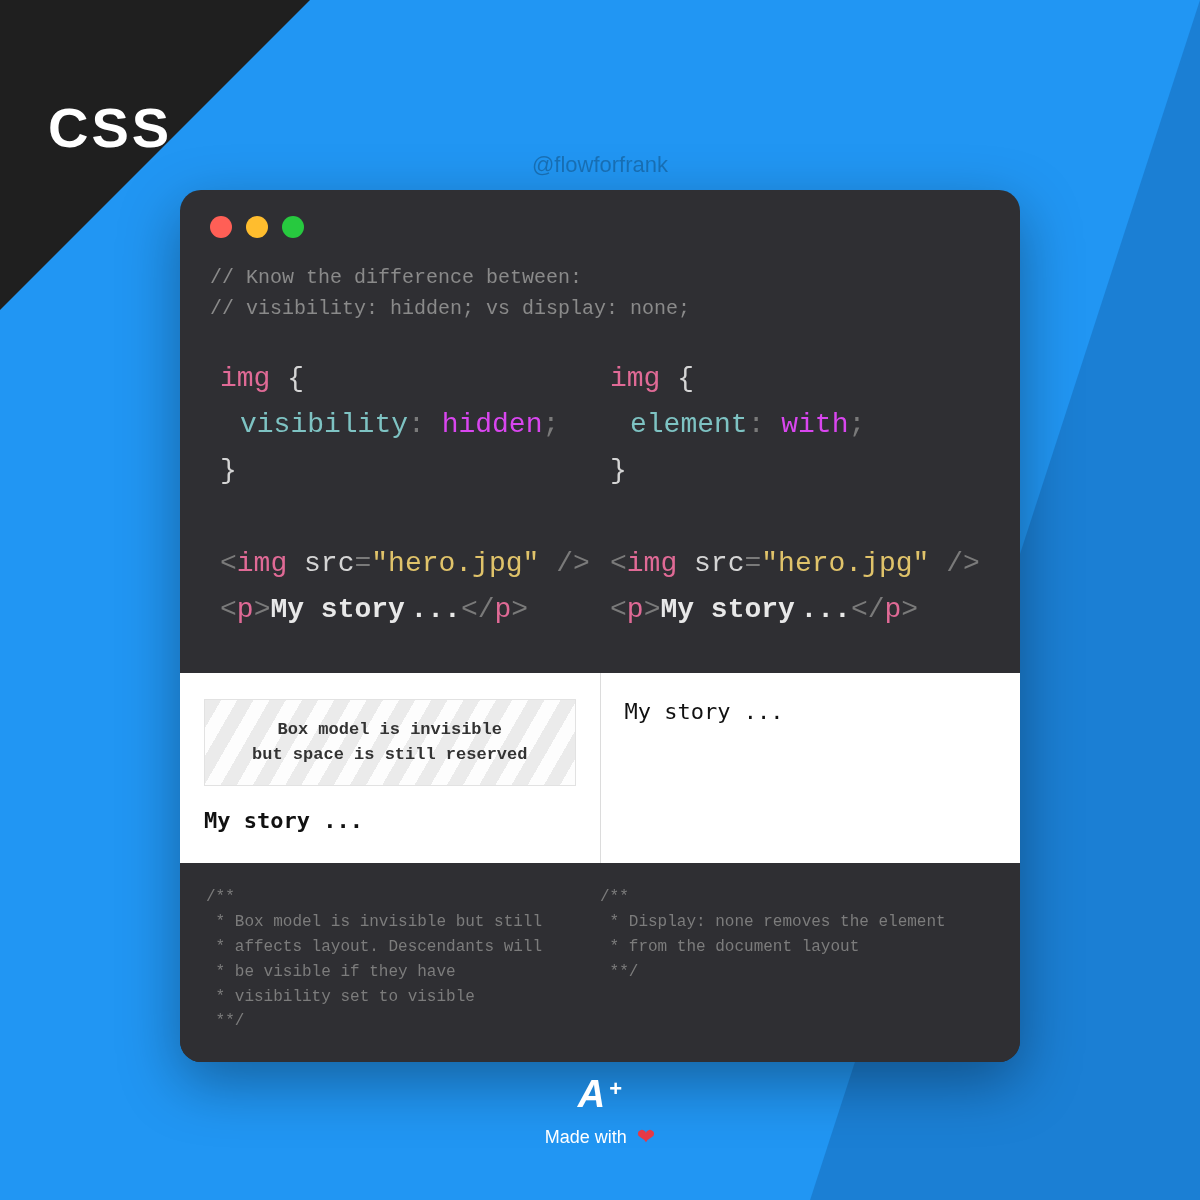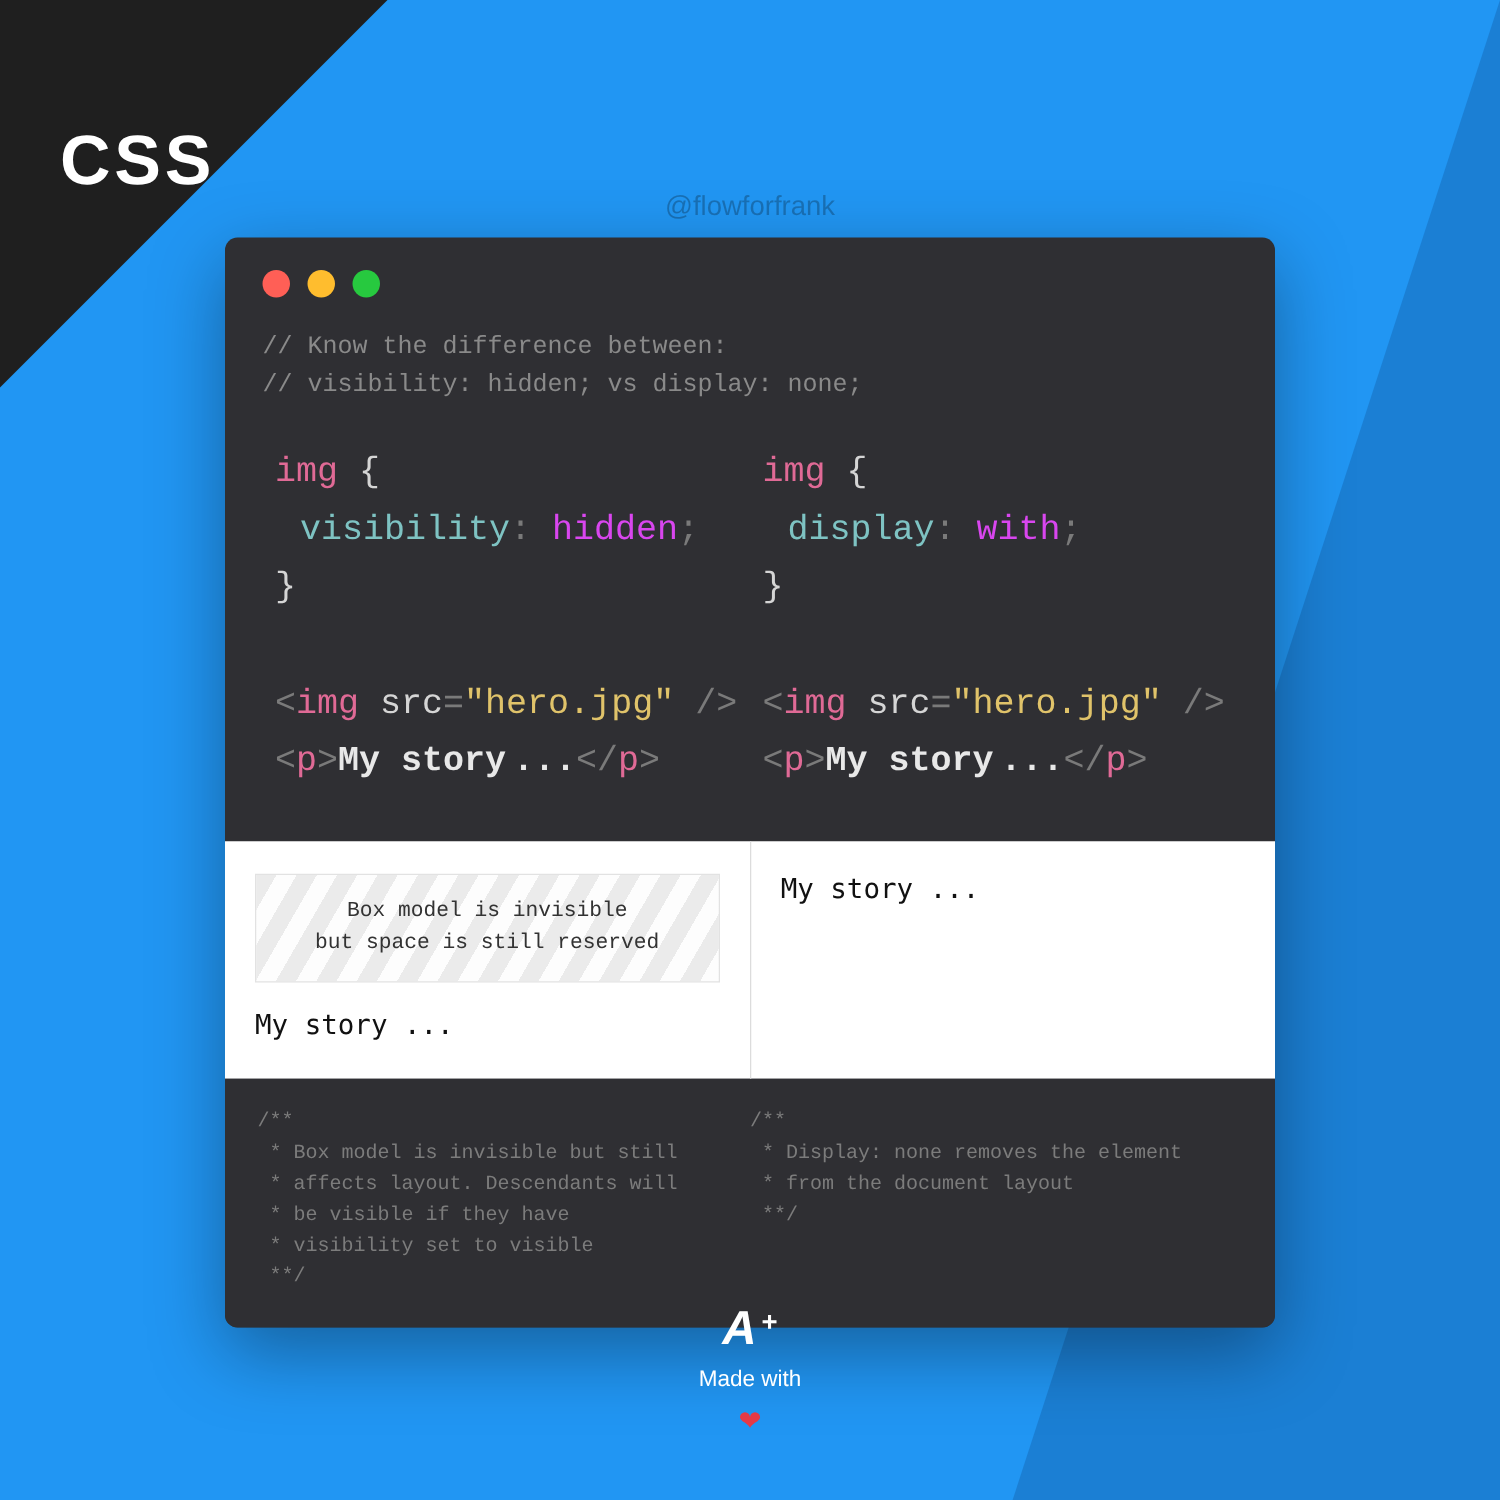--- a/index.html
+++ b/index.html
@@ -2,51 +2,51 @@
 <html><head>
 <meta charset="utf-8">
 <style>
 *{margin:0;padding:0;box-sizing:border-box;}
 body{width:1200px;height:1200px;position:relative;overflow:hidden;font-family:'Consolas','Monaco','Courier New',monospace;}
 .bg{position:absolute;inset:0;background:#1b7fd4;}
 .bg::before{content:"";position:absolute;top:0;right:0;width:1100px;height:1200px;background:#2196f3;transform:skewX(-18deg);transform-origin:top right;}
 .corner{position:absolute;top:0;left:0;width:0;height:0;border-top:310px solid #1f1f1f;border-right:310px solid transparent;}
 .corner-label{position:absolute;top:55px;left:48px;color:#fff;font-size:56px;font-weight:900;letter-spacing:3px;font-family:Liberation Sans, sans-serif;margin-top:40px;}
 .handle{position:absolute;top:152px;left:50%;transform:translateX(-50%);color:rgba(0,0,0,0.25);font-size:22px;font-family:Liberation Sans, sans-serif;}
-.window{position:absolute;top:190px;left:180px;width:840px;background:#2f2f33;border-radius:10px;box-shadow:0 20px 60px rgba(0,0,0,0.35);overflow:hidden;}
+.window{position:absolute;top:190px;left:180px;width:840px;background:#2f2f33;border-radius:21px;box-shadow:0 20px 60px rgba(0,0,0,0.35);overflow:hidden;}
 .titlebar{display:flex;gap:14px;padding:26px 30px 18px;}
 .dot{width:22px;height:22px;border-radius:50%;}
 .dot.red{background:#ff5f56;}
 .dot.yellow{background:#ffbd2e;}
 .dot.green{background:#27c93f;}
 .comments{padding:6px 30px 22px;color:#8a8a8a;font-size:20px;line-height:1.55;}
 .code-cols{display:flex;padding:10px 30px 40px;}
 .col{flex:1;font-size:28px;line-height:1.65;padding:0 10px;}
 .selector{color:#e06a96;}
 .brace{color:#d5d5d5;}
 .prop{color:#7ec3c3;}
 .val{color:#d946ef;}
 .punct{color:#7a7a7a;}
 .tag{color:#e06a96;}
 .attr{color:#d5d5d5;}
 .str{color:#e0c36a;}
 .txt{color:#e8e8e8;font-weight:600;}
 .indent{padding-left:20px;}
 .demos{display:flex;background:#fff;}
 .demo{flex:1;padding:26px 24px 30px;}
-.demo-left{border-right:1px solid #dcdcdc;}
+.demo-left{border-right:1px solid #dcdcdc;font-weight:bold;}
 .placeholder{background:repeating-linear-gradient(120deg,#ebebeb 0 14px,#fdfdfd 14px 28px);border:1px solid #e2e2e2;padding:18px 24px;text-align:center;color:#333;font-size:17px;line-height:1.45;margin-bottom:22px;}
 .story{color:#111;font-size:22px;font-family:'Consolas','Monaco',monospace;}
 .footnotes{display:flex;background:#2f2f33;padding:22px 26px 28px;}
 .footnote{flex:1;color:#7c7c7c;font-size:16px;line-height:1.55;white-space:pre;}
 .footer{position:absolute;bottom:50px;left:50%;transform:translateX(-50%);text-align:center;color:#fff;}
 .logo{display:flex;align-items:center;justify-content:center;gap:6px;margin-bottom:8px;}
 .logo-a{font-size:38px;font-weight:900;font-style:italic;font-family:Arial,sans-serif;letter-spacing:-2px;}
 .logo-plus{font-size:22px;font-weight:900;font-family:Arial,sans-serif;position:relative;top:-6px;}
-.made{font-size:18px;font-family:Arial,sans-serif;display:flex;justify-content:center;gap:10px;flex-direction:column;}
+.made{font-size:18px;font-family:Arial,sans-serif;display:flex;align-items:center;justify-content:center;gap:10px;}
 .heart{color:#e63946;font-size:22px;}
 </style>
 </head>
 <body>
 <div class="bg"></div>
 <div class="corner"></div>
 <div class="corner-label">CSS</div>
 <div class="handle">@flowforfrank</div>
 
 <div class="window">
@@ -65,21 +65,21 @@
     <div class="col">
       <div><span class="selector">img</span> <span class="brace">{</span></div>
       <div class="indent"><span class="prop">visibility</span><span class="punct">: </span><span class="val">hidden</span><span class="punct">;</span></div>
       <div><span class="brace">}</span></div>
       <div>&nbsp;</div>
       <div><span class="punct">&lt;</span><span class="tag">img</span> <span class="attr">src</span><span class="punct">=</span><span class="str">"hero.jpg"</span> <span class="punct">/&gt;</span></div>
       <div><span class="punct">&lt;</span><span class="tag">p</span><span class="punct">&gt;</span><span class="txt">My story ...</span><span class="punct">&lt;/</span><span class="tag">p</span><span class="punct">&gt;</span></div>
     </div>
     <div class="col">
       <div><span class="selector">img</span> <span class="brace">{</span></div>
-      <div class="indent"><span class="prop">display</span><span class="punct">: </span><span class="val">with</span><span class="punct">;</span></div>
+      <div class="indent"><span class="prop">element</span><span class="punct">: </span><span class="val">with</span><span class="punct">;</span></div>
       <div><span class="brace">}</span></div>
       <div>&nbsp;</div>
       <div><span class="punct">&lt;</span><span class="tag">img</span> <span class="attr">src</span><span class="punct">=</span><span class="str">"hero.jpg"</span> <span class="punct">/&gt;</span></div>
       <div><span class="punct">&lt;</span><span class="tag">p</span><span class="punct">&gt;</span><span class="txt">My story ...</span><span class="punct">&lt;/</span><span class="tag">p</span><span class="punct">&gt;</span></div>
     </div>
   </div>
 
   <div class="demos">
     <div class="demo demo-left">
       <div class="placeholder">

